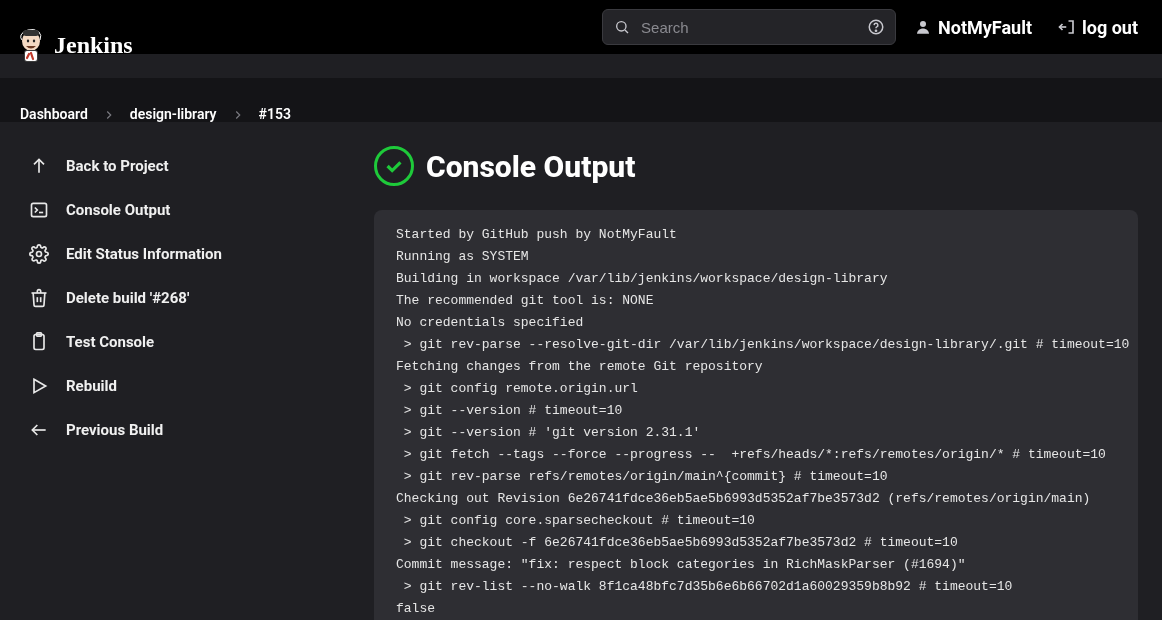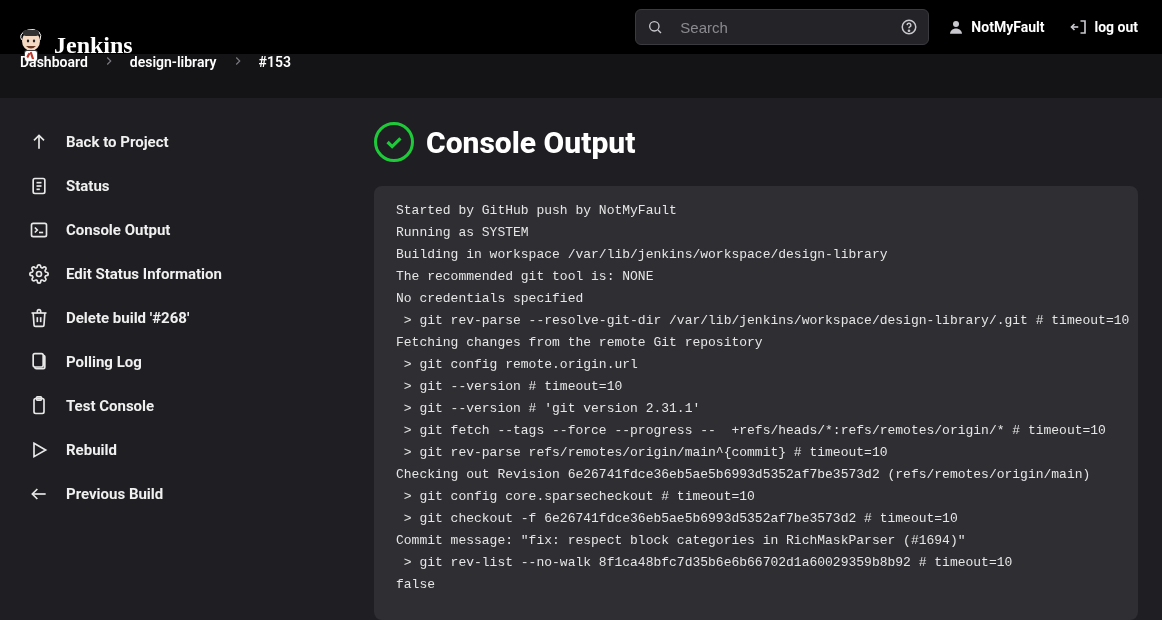--- a/index.html
+++ b/index.html
@@ -41,52 +41,53 @@
   .spacer { flex: 1; }
   .search-wrap {
     display: flex;
     align-items: center;
     background: #242428;
     border: 1px solid #3a3a3f;
     border-radius: 6px;
     height: 36px;
     width: 294px;
     padding: 0 10px;
-    gap: 16px;
+    gap: 10px;
   }
   .search-wrap input {
     flex: 1;
     background: transparent;
     border: none;
     outline: none;
     color: #e8e8e8;
     font-size: 15px;
   }
   .search-wrap input::placeholder { color: #8a8a90; }
   .hdr-icon { width: 18px; height: 18px; color: #c8c8ce; display:inline-flex; align-items:center; justify-content:center;}
   .user-block, .logout-block {
     display: flex;
     align-items: center;
     gap: 6px;
     font-weight: 700;
-    font-size: 14px;
+    font-size: 18px;
     color: #fff;
     cursor: pointer;
     padding: 6px 8px;
   }
 
   
   .crumb-bar {
     height: 44px;
     background: #141417;
     display: flex;
-    align-items: flex-start;
+    align-items: flex-end;
     padding: 0 20px;
     gap: 14px;
     font-size: 14px;
+    margin-top: 24px;
   }
   .crumb-item {
     color: #fff;
     font-weight: 600;
     cursor: pointer;
   }
   .crumb-sep {
     color: #7a7a80;
     display: inline-flex;
     align-items: center;
@@ -250,31 +251,20 @@
     <div class="side-item">
       <span class="side-icon">
         <svg viewBox="0 0 24 24" width="20" height="20" fill="none" stroke="currentColor" stroke-width="2">
             <line x1="12" y1="20" x2="12" y2="4"></line>
             <polyline points="6 10 12 4 18 10"></polyline>
           </svg>
       </span>
       <span>Back to Project</span>
     </div>
 
-    <div class="side-item">
-      <span class="side-icon">
-        <svg viewBox="0 0 24 24" width="20" height="20" fill="none" stroke="currentColor" stroke-width="2">
-            <rect x="5" y="3" width="14" height="18" rx="2"></rect>
-            <line x1="9" y1="8" x2="15" y2="8"></line>
-            <line x1="9" y1="12" x2="15" y2="12"></line>
-            <line x1="9" y1="16" x2="13" y2="16"></line>
-          </svg>
-      </span>
-      <span>Status</span>
-    </div>
 
 
     <div class="side-item">
       <span class="side-icon">
         <svg viewBox="0 0 24 24" width="20" height="20" fill="none" stroke="currentColor" stroke-width="2">
             <rect x="3" y="4" width="18" height="16" rx="2"></rect>
             <polyline points="7 9 10 12 7 15"></polyline>
             <line x1="12" y1="15" x2="17" y2="15"></line>
           </svg>
       </span>
@@ -298,29 +288,20 @@
             <polyline points="3 6 5 6 21 6"></polyline>
             <path d="M19 6l-1 14a2 2 0 0 1-2 2H8a2 2 0 0 1-2-2L5 6"></path>
             <path d="M10 6V4a2 2 0 0 1 2-2 2 2 0 0 1 2 2v2"></path>
             <line x1="10" y1="11" x2="10" y2="17"></line>
             <line x1="14" y1="11" x2="14" y2="17"></line>
           </svg>
       </span>
       <span>Delete build '#268'</span>
     </div>
 
-    <div class="side-item">
-      <span class="side-icon">
-        <svg viewBox="0 0 24 24" width="20" height="20" fill="none" stroke="currentColor" stroke-width="2">
-            <rect x="7" y="4" width="12" height="16" rx="2"></rect>
-            <rect x="5" y="2" width="12" height="16" rx="2" fill="#1f1f23"></rect>
-          </svg>
-      </span>
-      <span>Polling Log</span>
-    </div>
 
     <div class="side-item">
       <span class="side-icon">
         <svg viewBox="0 0 24 24" width="20" height="20" fill="none" stroke="currentColor" stroke-width="2">
             <rect x="6" y="3" width="12" height="18" rx="2"></rect>
             <rect x="9" y="1" width="6" height="4" rx="1"></rect>
           </svg>
       </span>
       <span>Test Console</span>
     </div>

